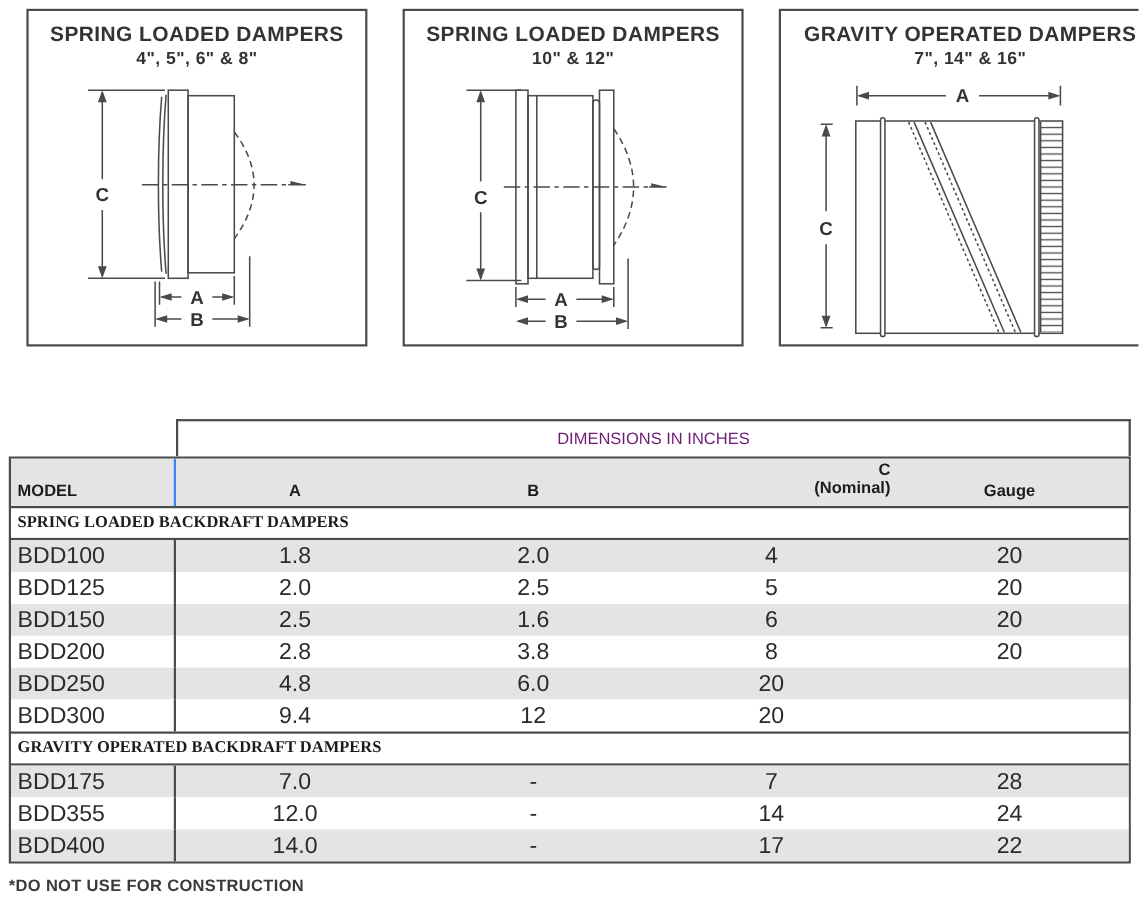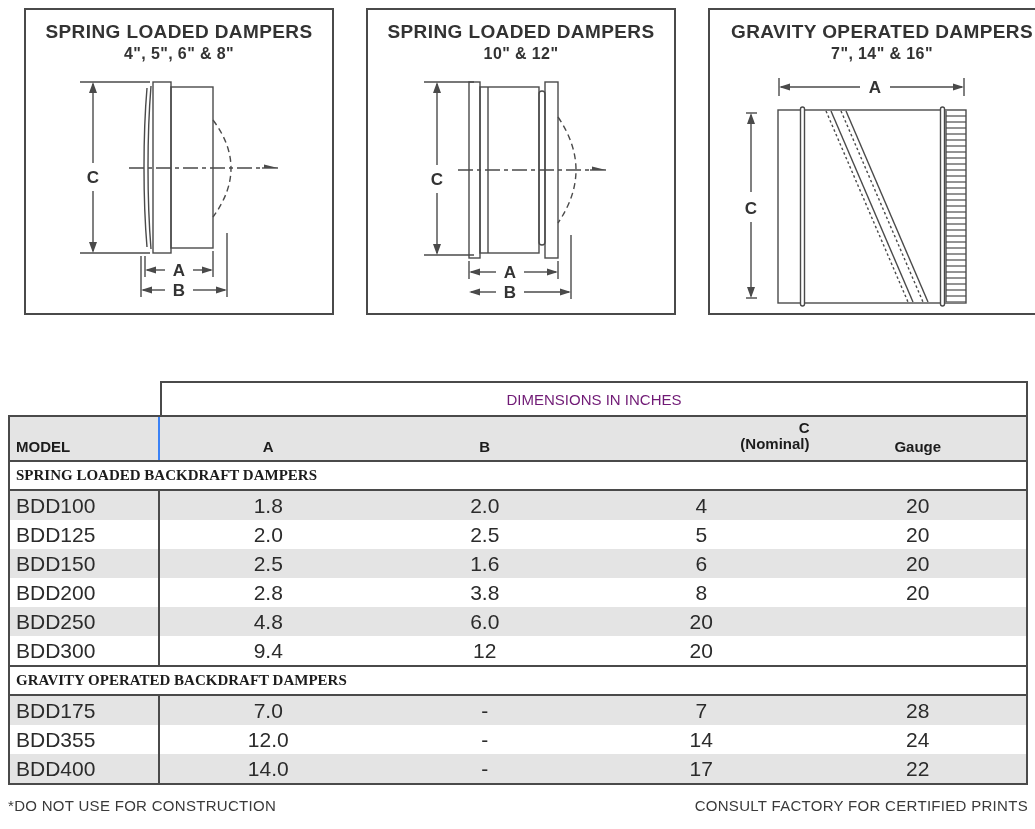--- a/index.html
+++ b/index.html
@@ -53,22 +53,22 @@
   .trow{
     display:grid;grid-template-columns:150px 1fr 1fr 1fr 1fr;height:29px;
     font-size:21px;color:#2b2b2b;background:#fff;
   }
   .trow.gray{background:#e4e4e4;}
   .td{display:flex;align-items:center;justify-content:center;}
   .td.model{justify-content:flex-start;padding-left:6px;border-right:2px solid #4a4a4a;}
   
   .footer{
     position:absolute;left:8px;top:797px;width:1020px;display:flex;
-    justify-content:space-between;font-size:15px;font-weight:normal;
-    color:#3a3a3a;letter-spacing:.3px;gap:39px;
+    font-size:15px;font-weight:bold;
+    color:#3a3a3a;letter-spacing:.3px;
   }
 </style>
 </head>
 <body>
 
 <div class="panels">
 
   <div class="panel">
     <div class="panel-title">SPRING LOADED DAMPERS</div>
     <div class="panel-subtitle">4", 5", 6" &amp; 8"</div>
@@ -267,14 +267,13 @@
       <div class="td">14.0</div>
       <div class="td">-</div>
       <div class="td">17</div>
       <div class="td">22</div>
     </div>
   </div>
 </div>
 
 <div class="footer">
   <span>*DO NOT USE FOR CONSTRUCTION</span>
-  <span>CONSULT FACTORY FOR CERTIFIED PRINTS</span>
 </div>
 
 </body></html>

